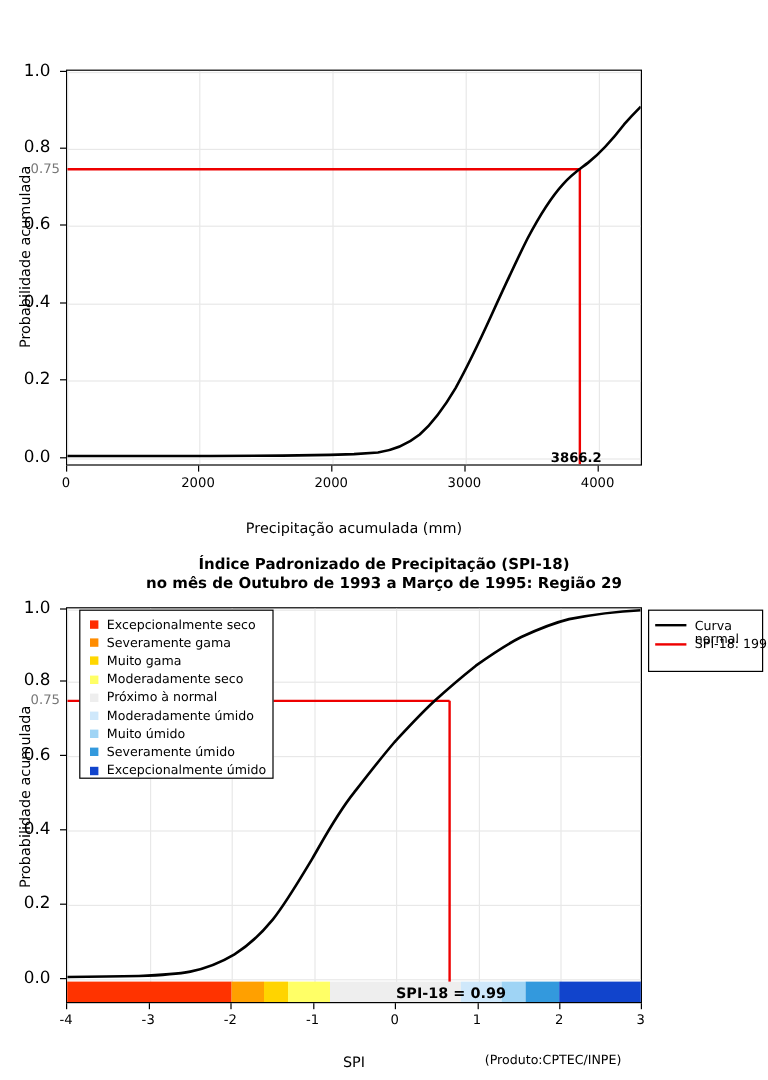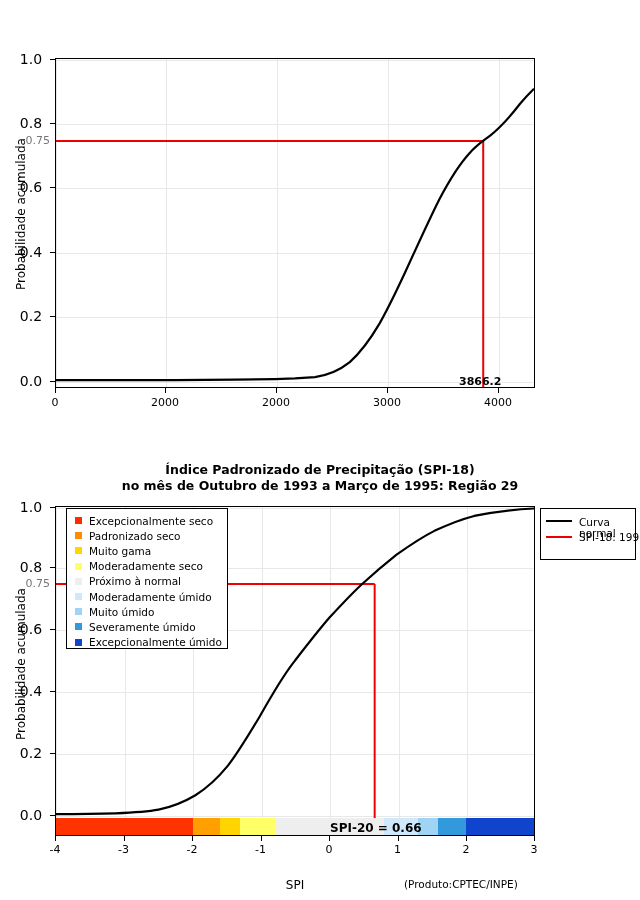--- a/index.html
+++ b/index.html
@@ -255,20 +255,21 @@
   <div class="tickmark-x" style="left:276px; top:388px;"></div>
   <div class="tickmark-x" style="left:387px; top:388px;"></div>
   <div class="tickmark-x" style="left:498px; top:388px;"></div>
 
   <div class="tick-label-x" style="left:55px;  top:396px;">0</div>
   <div class="tick-label-x" style="left:165px; top:396px;">2000</div>
   <div class="tick-label-x" style="left:276px; top:396px;">2000</div>
   <div class="tick-label-x" style="left:387px; top:396px;">3000</div>
   <div class="tick-label-x" style="left:498px; top:396px;">4000</div>
 
+  <div class="axis-title" style="left:120px; top:433px; width:350px;">Precipitação acumulada (mm)</div>
   <div class="ylabel" style="left:14px; top:290px;">Probabilidade acumulada</div>
 
   <div class="value-label" style="left:459px; top:375px;">3866.2</div>
 
 </div>
 
 <div class="panel" id="panel-bottom">
 </div>
 
 <div class="title" id="title-bottom" style="position:absolute; top:462px; left:0; width:640px;">Índice Padronizado de Precipitação (SPI-18)
@@ -333,21 +334,21 @@
     <div style="background: rgb(255, 160, 0); width: 5.71429%;"></div>
     <div style="background: rgb(255, 212, 0); width: 4.28571%;"></div>
     <div style="background: rgb(255, 255, 102); width: 7.14286%;"></div>
     <div style="background: rgb(238, 238, 238); width: 22.8571%;"></div>
     <div style="background: rgb(207, 232, 251); width: 7.14286%;"></div>
     <div style="background: rgb(159, 212, 245); width: 4.28571%;"></div>
     <div style="background: rgb(51, 153, 221); width: 5.71429%;"></div>
     <div style="background: rgb(17, 68, 204); width: 14.2857%;"></div>
   </div>
 
-<div class="spi-text" style="left:330px; top:821px;">SPI-20 = 0.66</div>
+<div class="spi-text" style="left:330px; top:821px;">SPI-18 = 0.99</div>
 
 <div class="tickmark-x" style="left:55px;  top:836px;"></div>
 <div class="tickmark-x" style="left:123.5px; top:836px;"></div>
 <div class="tickmark-x" style="left:192px; top:836px;"></div>
 <div class="tickmark-x" style="left:260.5px; top:836px;"></div>
 <div class="tickmark-x" style="left:329px; top:836px;"></div>
 <div class="tickmark-x" style="left:397.5px; top:836px;"></div>
 <div class="tickmark-x" style="left:466px; top:836px;"></div>
 <div class="tickmark-x" style="left:534px; top:836px;"></div>
 
@@ -365,21 +366,21 @@
 
 <div class="produto" style="left:404px; top:878px;">(Produto:CPTEC/INPE)</div>
 
 <div class="legend" id="legend-cat">
     <div class="legend-row">
       <span class="legend-sq" style="background: rgb(255, 43, 0);"></span>
       <span>Excepcionalmente seco</span>
     </div>
     <div class="legend-row">
       <span class="legend-sq" style="background: rgb(255, 140, 0);"></span>
-      <span>Padronizado seco</span>
+      <span>Severamente gama</span>
     </div>
     <div class="legend-row">
       <span class="legend-sq" style="background: rgb(255, 215, 0);"></span>
       <span>Muito gama</span>
     </div>
     <div class="legend-row">
       <span class="legend-sq" style="background: rgb(255, 255, 102);"></span>
       <span>Moderadamente seco</span>
     </div>
     <div class="legend-row">

